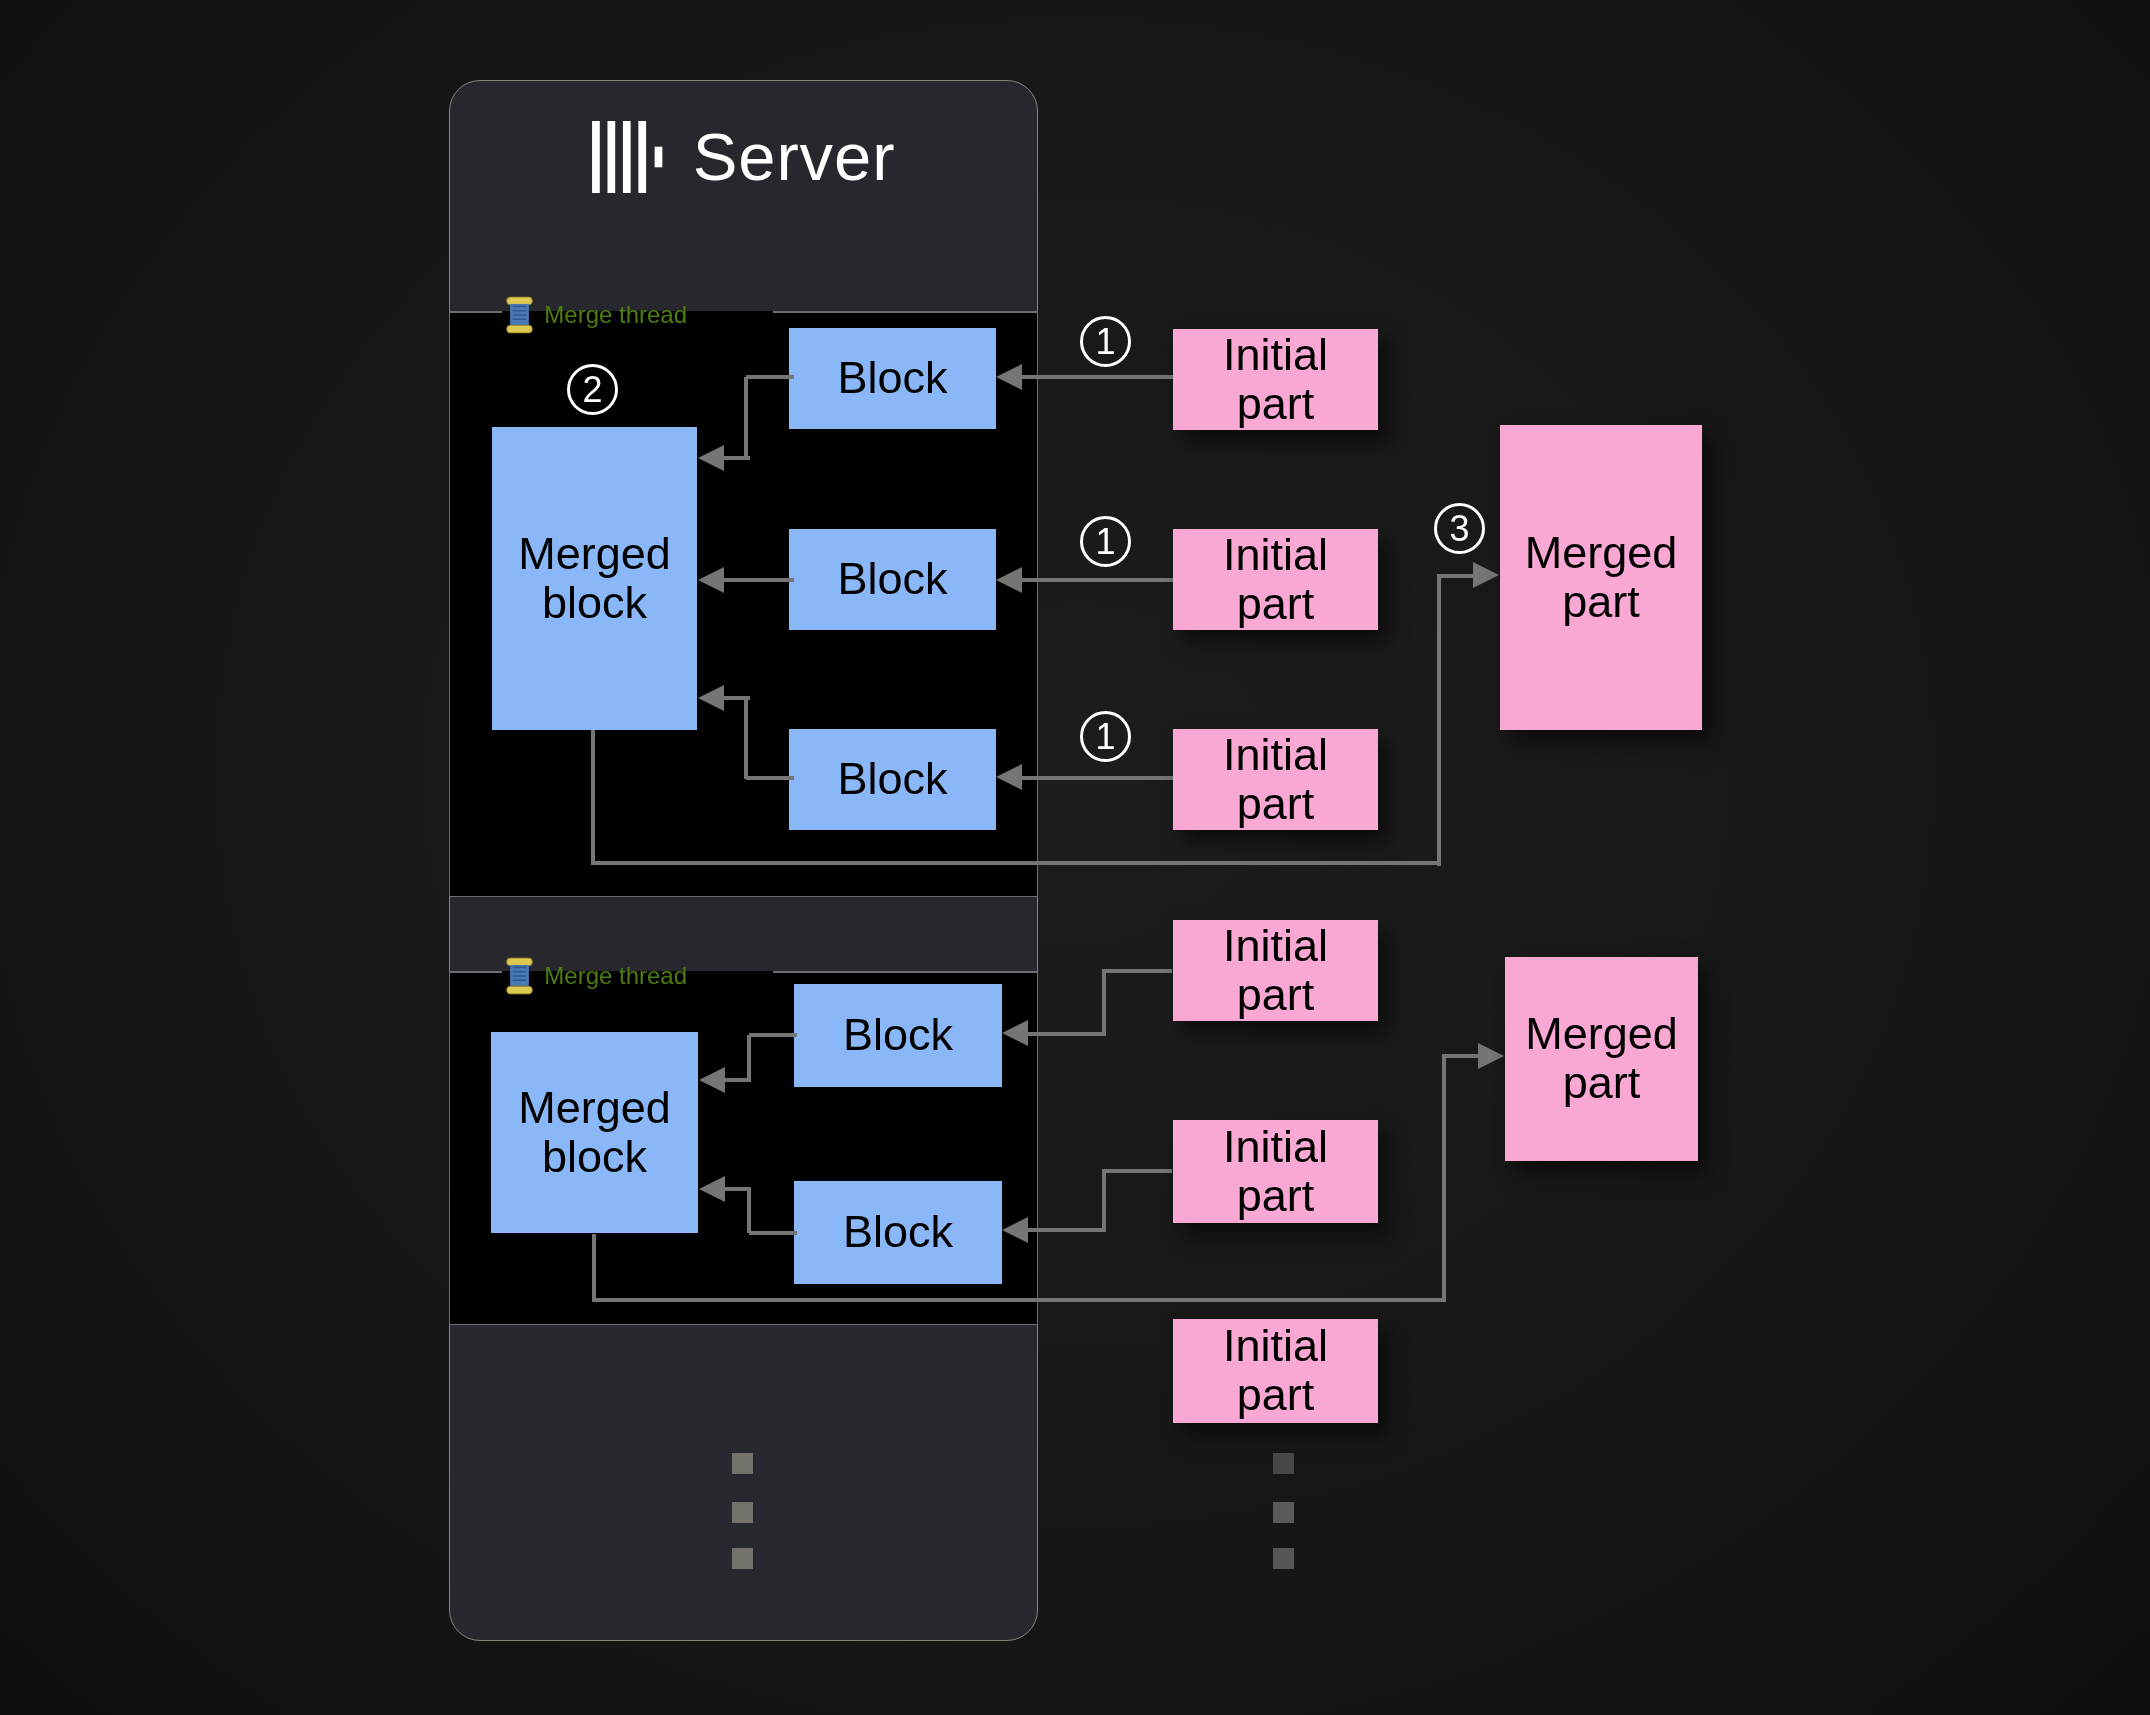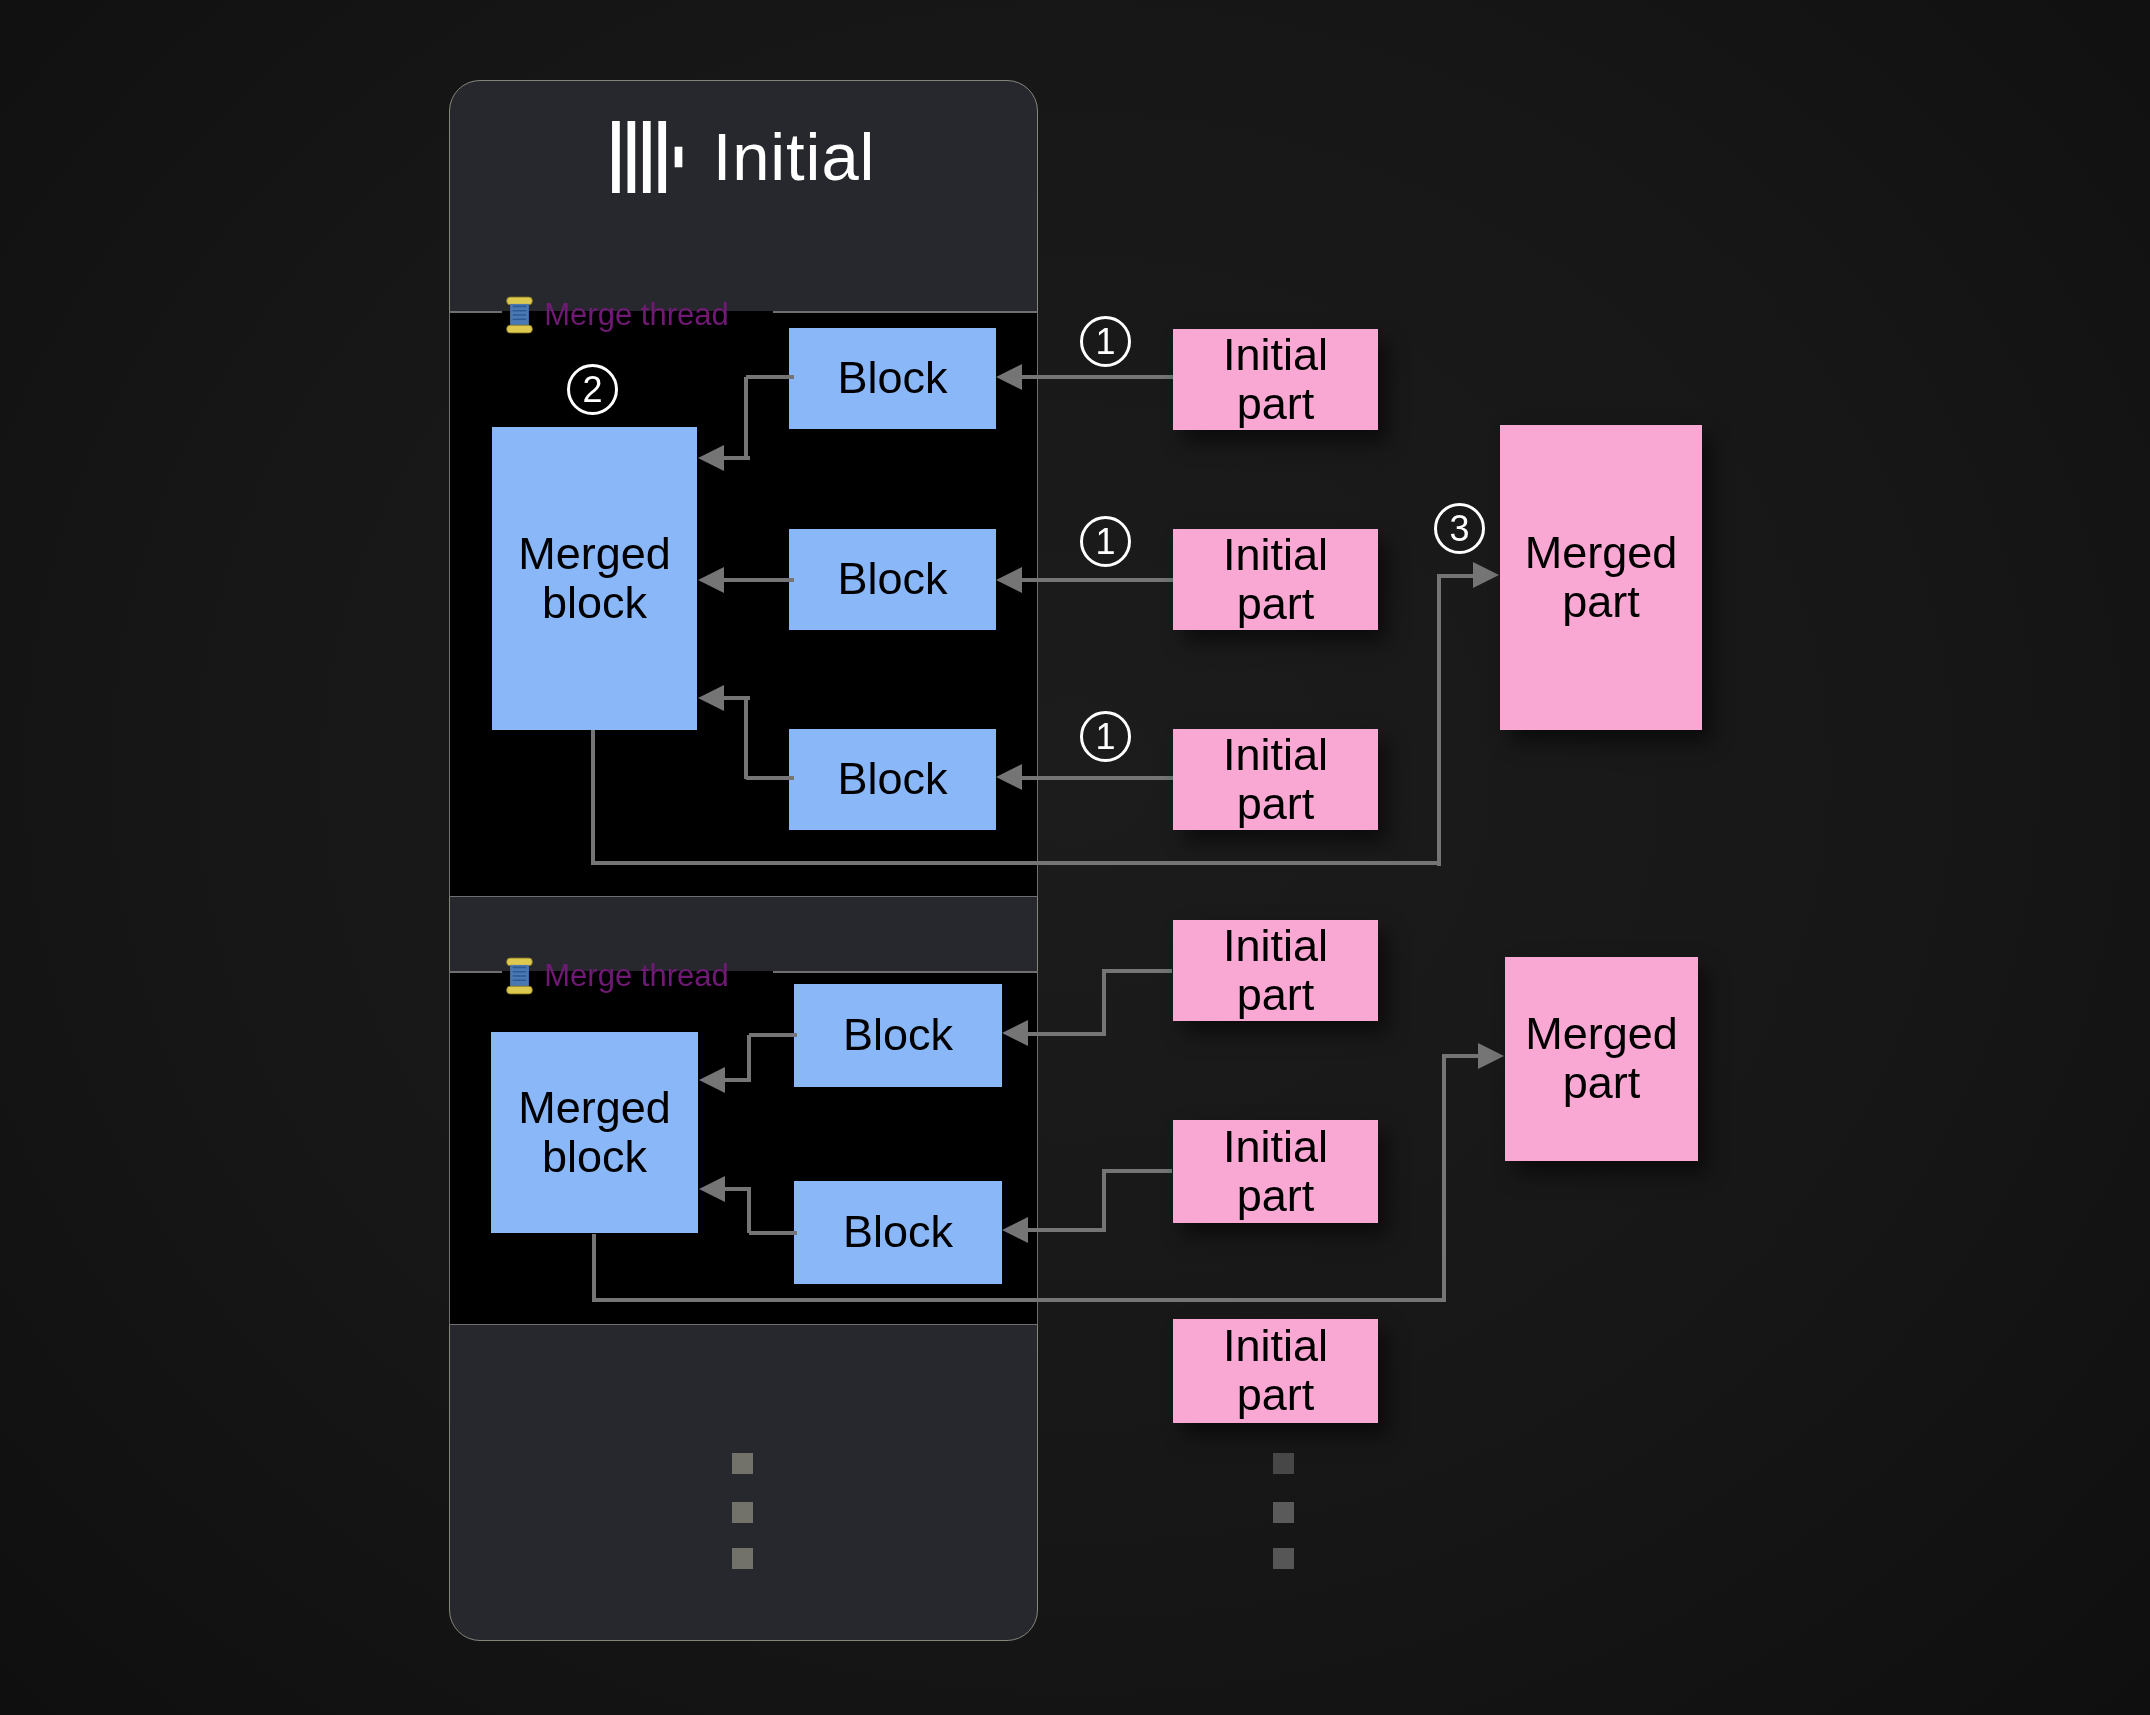--- a/index.html
+++ b/index.html
@@ -24,21 +24,21 @@
     color:#ffffff;font-size:67px;line-height:72px;font-weight:400;letter-spacing:0.9px;
   }
   
   .panel{
     background:#000000;border:1.7px solid #6f6f6f;border-top:none;box-sizing:border-box;
   }
   .panel-top-seg{height:1.7px;background:#6f6f6f;}
   .panel-label{
     display:flex;align-items:center;gap:10.3px;height:41px;
   }
-  .panel-label-text{color:#701a75;font-size:31px;line-height:38px;white-space:nowrap;}
+  .panel-label-text{color:#4d7c0f;font-size:24px;line-height:38px;white-space:nowrap;}
   
   .box{
     display:flex;align-items:center;justify-content:center;text-align:center;
     color:#000;font-size:45px;line-height:1.08;font-weight:400;
     box-sizing:border-box;
   }
   .blue{background:#8ab7f7;box-shadow:5.1px 6.8px 12px rgba(0,0,0,0.45);}
   .yellow{background:#f9a8d4;box-shadow:10.3px 12px 19px rgba(0,0,0,0.55);}
   .wrap170{width:150px;}
   .wrap190{width:167px;}
@@ -69,21 +69,21 @@
 <div class="abs server"></div>
 
 <div class="abs server-header">
   <svg class="abs-ignore" width="79" height="72" viewBox="0 0 92 84">
     <rect x="0" y="0" width="9" height="84" fill="#ffffff"></rect>
     <rect x="18" y="0" width="9" height="84" fill="#ffffff"></rect>
     <rect x="36" y="0" width="9" height="84" fill="#ffffff"></rect>
     <rect x="54" y="0" width="9" height="84" fill="#ffffff"></rect>
     <rect x="73" y="30" width="9" height="24" fill="#ffffff"></rect>
   </svg>
-  <div class="server-title">Initial</div>
+  <div class="server-title">Server</div>
 </div>
 
 <div class="abs panel" style="left:449px;top:311px;width:589px;height:586px;"></div>
 <div class="abs panel-top-seg" style="left:449px;top:311px;width:53px;"></div>
 <div class="abs panel-top-seg" style="left:773px;top:311px;width:265px;"></div>
 
 <div class="abs panel-label" style="left:505px;top:294px;">
   <svg width="29" height="38" viewBox="0 0 34 44">
     <rect x="2" y="1" width="30" height="9" rx="4" fill="#ddc94f" stroke="#8a7a20" stroke-width="1"></rect>
     <rect x="6" y="9" width="22" height="26" fill="#4879b4"></rect>

